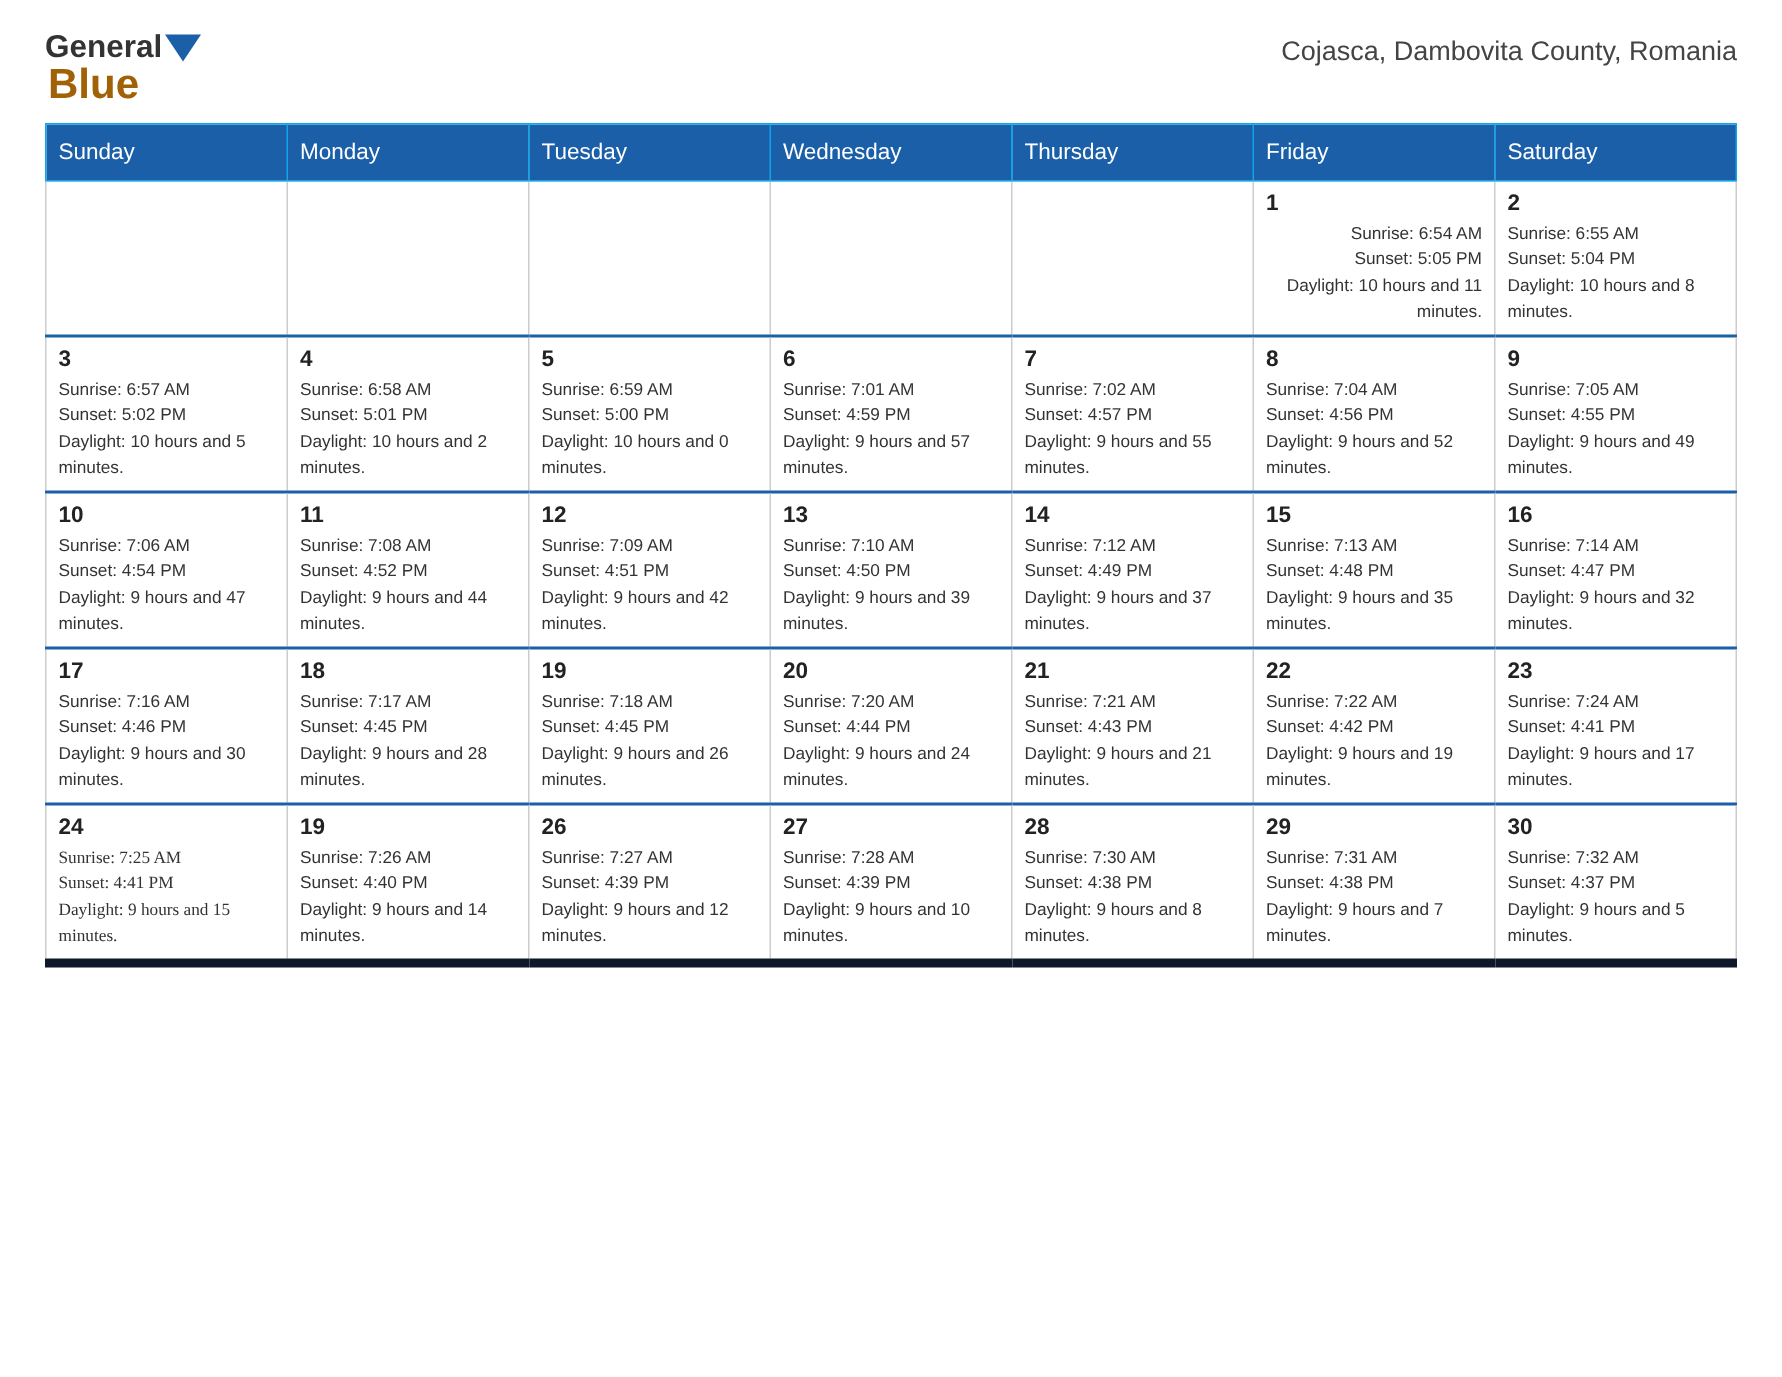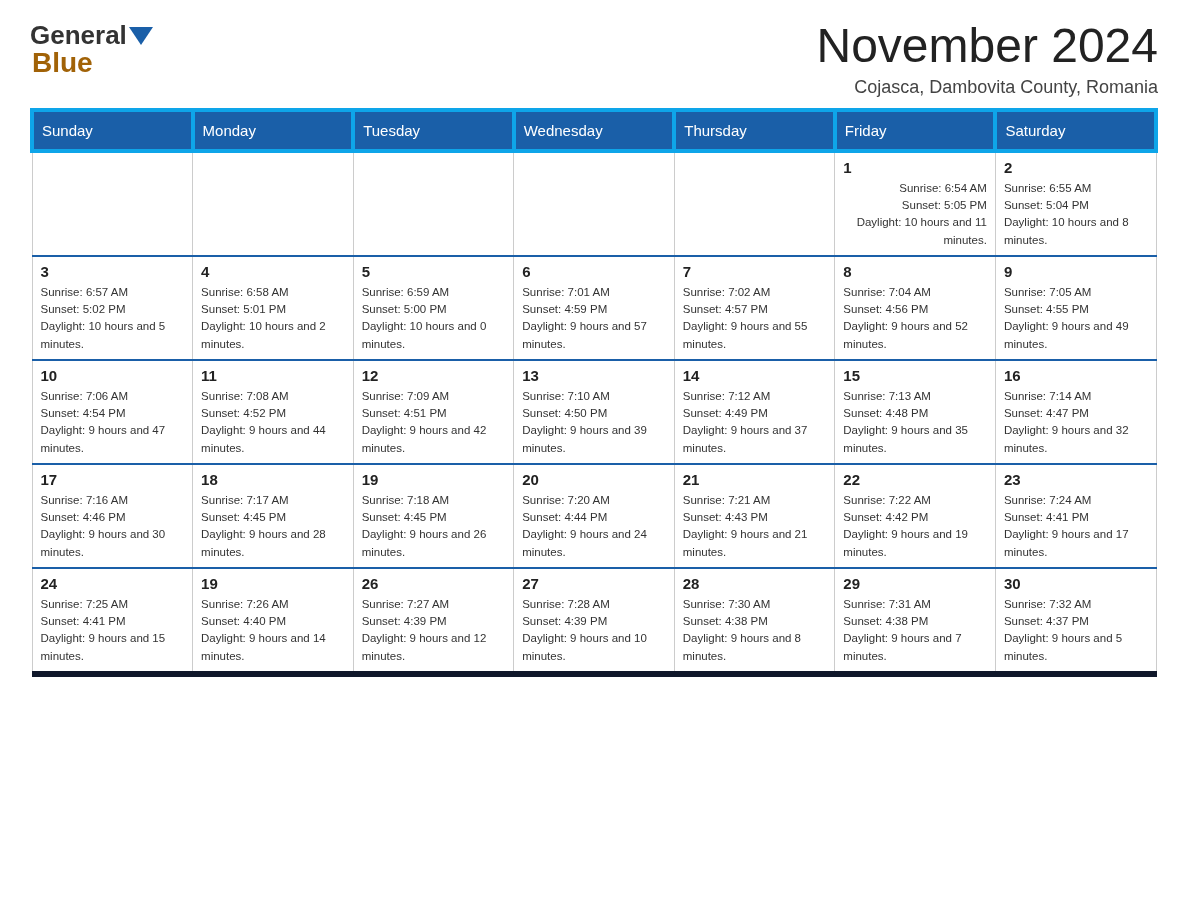--- a/index.html
+++ b/index.html
@@ -15,21 +15,21 @@
       justify-content: space-between;
       align-items: flex-start;
       margin-bottom: 10px;
     }
     .logo {
       display: flex;
       flex-direction: column;
       align-items: flex-start;
     }
     .logo-text {
-      font-size: 26px;
+      font-size: 21px;
       font-weight: bold;
       color: #333;
       display: flex;
       align-items: center;
       text-align: right;
     }
     .logo-general { color: #333; }
     .logo-triangle {
       display: inline-block;
       width: 0; height: 0;
@@ -63,21 +63,21 @@
       border-collapse: collapse;
       margin-top: 10px;
     }
     .calendar th {
       background-color: #1a5fa8;
       color: #ffffff;
       padding: 10px 8px;
       text-align: left;
       font-size: 15px;
       font-weight: normal;
-      border: 4px solid #0ea5e9;
+      border: 1px solid #0ea5e9;
     }
     .calendar td {
       vertical-align: top;
       padding: 6px 8px;
       border: 1px solid #ccc;
       border-bottom: 2px solid #1a5fa8;
       width: calc(100% / 7);
       font-size: 12px;
       color: #333;
       background: #fff;
@@ -109,21 +109,20 @@
   <div class="logo">
     <div class="logo-text">
       <span class="logo-general">General</span>
       <span class="logo-triangle"></span>
     </div>
     <div style="margin-top:-4px; margin-left:2px;">
       <span class="logo-blue">Blue</span>
     </div>
   </div>
   <div class="title-block">
-    <div class="main-title">November 2024</div>
     <div class="subtitle">Cojasca, Dambovita County, Romania</div>
   </div>
 </div>
 
 <table class="calendar">
   <thead>
     <tr>
     <th>Sunday</th>
         <th>Monday</th>
         <th>Tuesday</th>
@@ -281,21 +280,21 @@
         <td>
           <span class="day-num">23</span>
           <div class="day-info" style="white-space: pre-line;">Sunrise: 7:24 AM
 Sunset: 4:41 PM
 Daylight: 9 hours and 17 minutes.</div>
         </td>
       </tr>
       <tr>
         <td>
           <span class="day-num">24</span>
-          <div class="day-info" style="white-space: pre-line;">Sunrise: 7:25 AM
+          <div class="day-info" style="white-space: pre-line; font-family: Liberation Serif, serif;">Sunrise: 7:25 AM
 Sunset: 4:41 PM
 Daylight: 9 hours and 15 minutes.</div>
         </td>
         <td>
           <span class="day-num">19</span>
           <div class="day-info" style="white-space: pre-line;">Sunrise: 7:26 AM
 Sunset: 4:40 PM
 Daylight: 9 hours and 14 minutes.</div>
         </td>
         <td>

